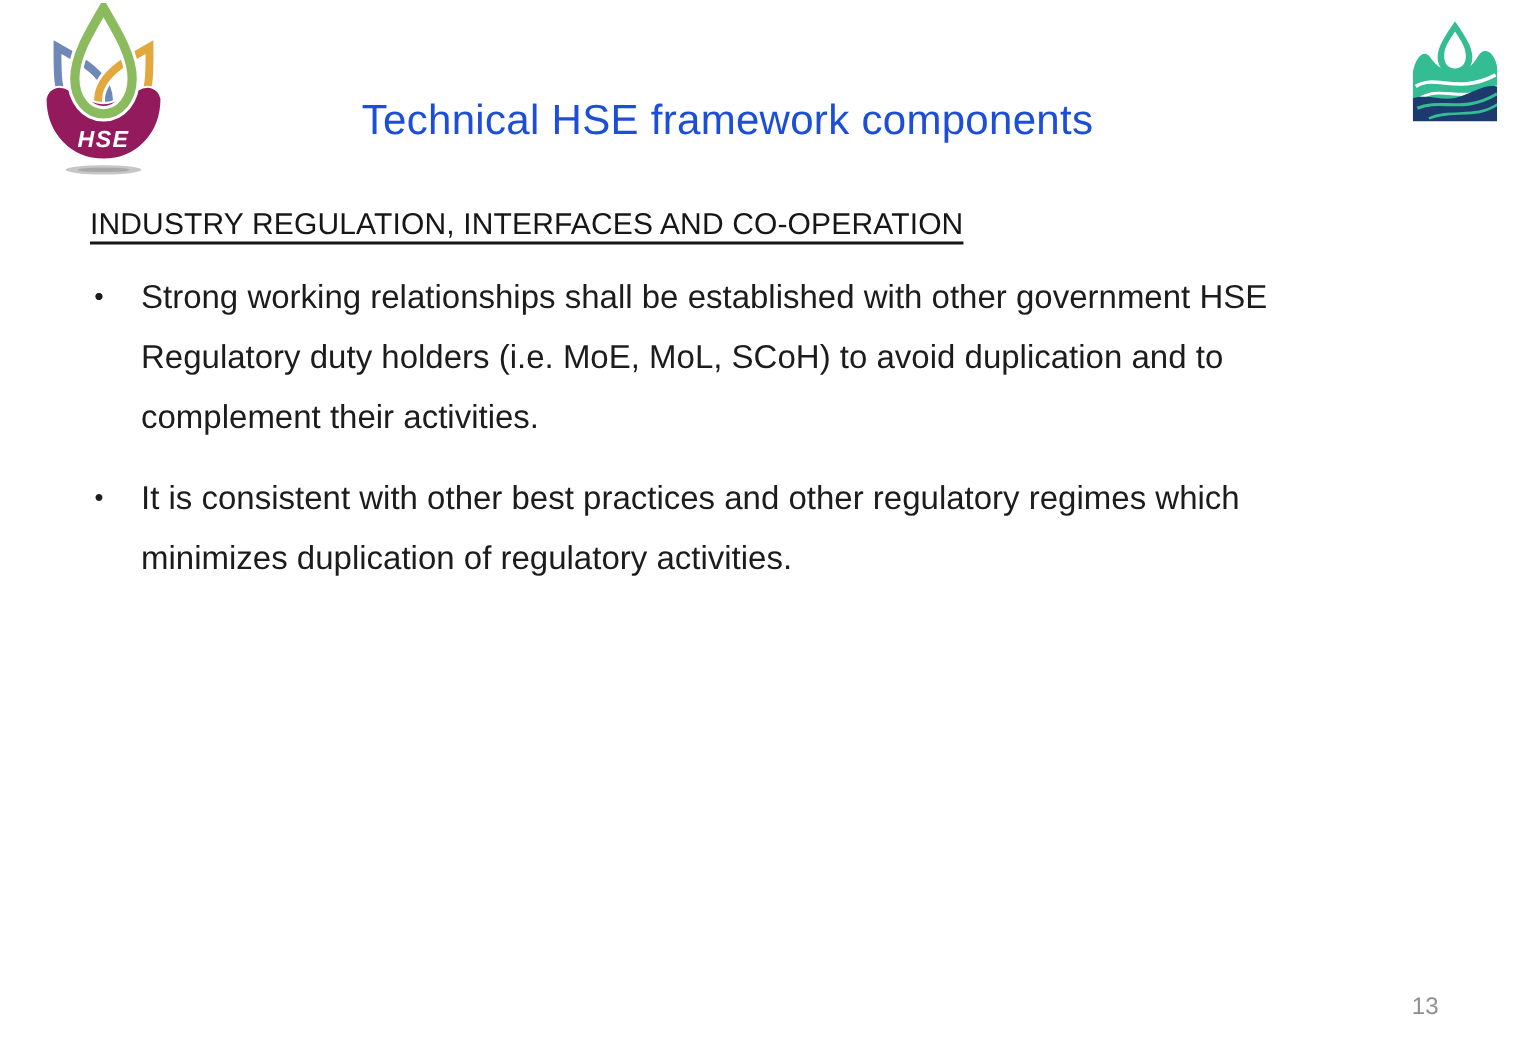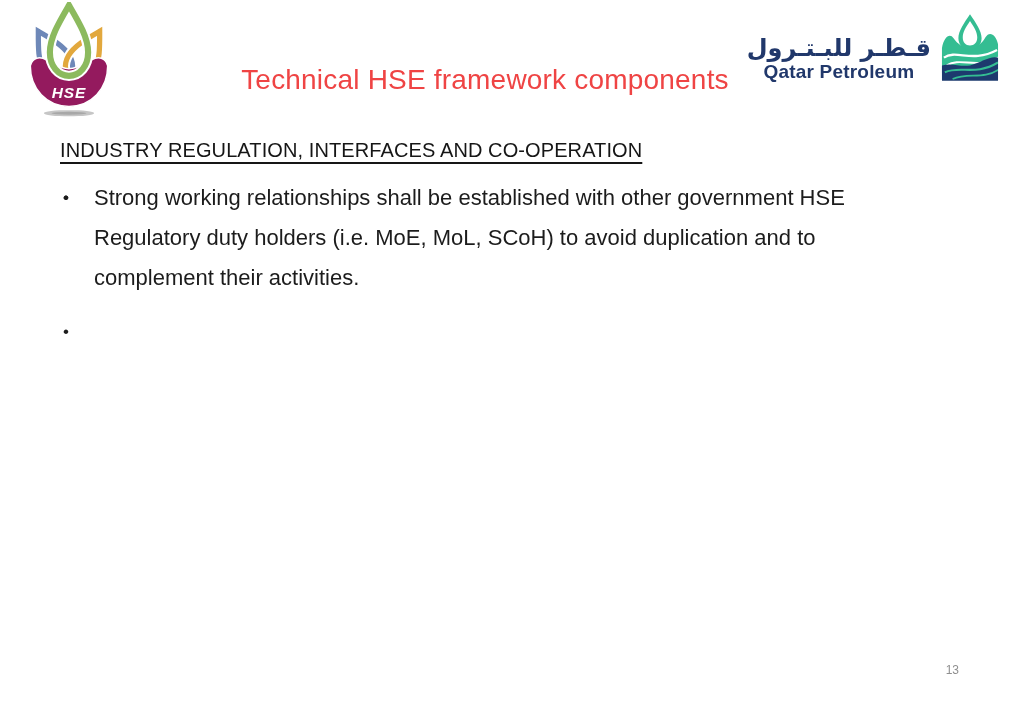--- a/index.html
+++ b/index.html
@@ -9,21 +9,21 @@
     background:#ffffff;
     font-family:"Liberation Sans",sans-serif;
     overflow:hidden;
     margin:0 auto;
   }
   
   .hse-logo{position:absolute;left:20px;top:2px;width:98px;height:118px;}
   .slide-title{
     position:absolute;left:0;top:64px;width:970px;
     text-align:center;
-    font-size:28px;color:#ef4444;letter-spacing:0.2px;
+    font-size:28px;color:#1d4ed8;letter-spacing:0.2px;
     white-space:nowrap;
   }
   .qp-brand{
     position:absolute;top:9px;right:24px;
     display:flex;align-items:flex-end;gap:10px;height:74px;
   }
   .qp-wordmark{display:flex;flex-direction:column;align-items:center;padding-bottom:1px;}
   .qp-arabic{
     font-family:"DejaVu Sans",sans-serif;
     font-size:24px;font-weight:bold;color:#21386b;
@@ -53,21 +53,21 @@
     font-size:22px;line-height:40px;color:#1c1c1c;
     margin-bottom:14px;
   }
   .bullet-dot{
     position:absolute;left:3px;top:0;
     font-size:17px;line-height:40px;color:#1c1c1c;
   }
   
   .page-num{
     position:absolute;right:64px;top:663px;
-    font-size:12px;color:#8f8f8f;
+    font-size:16px;color:#8f8f8f;
   }
 </style>
 </head>
 <body>
 
 <div class="slide">
 
   <svg class="hse-logo" viewBox="0 0 100 122" aria-hidden="true">
     <defs>
       <path id="drop" d="M0,-30 C7,-18 13,-8 13,2 C13,11.5 7.3,18 0,18 C-7.3,18 -13,11.5 -13,2 C-13,-8 -7,-18 0,-30 Z"></path>
@@ -90,24 +90,20 @@
     <g transform="translate(50,49) scale(1.52)" fill="none">
       <use href="#drop" stroke="#ffffff" stroke-width="7"></use>
       <use href="#drop" stroke="#8cba5e" stroke-width="4.2"></use>
     </g>
     <text x="50" y="99" text-anchor="middle" fill="#ffffff" font-family="Liberation Sans, sans-serif" font-size="16" font-style="italic" font-weight="bold" letter-spacing="1">HSE</text>
   </svg>
 
   <div class="slide-title">Technical HSE framework components</div>
 
   <div class="qp-brand">
-    <div class="qp-wordmark">
-      <div class="qp-arabic">قـطـر للبـتـرول</div>
-      <div class="qp-english">Qatar Petroleum</div>
-    </div>
     <svg class="qp-mark" viewBox="0 0 60 72" aria-hidden="true">
       <defs>
         <clipPath id="basinClip">
           <path d="M1,62 L1,36 C3,25 9,20 13,26 C17,32 23,36 30,36 C37,36 42,32 46,25 C50,18 57,22 59,32 L59,62 Z"></path>
         </clipPath>
         <clipPath id="navyClip">
           <path d="M1,54 C12,51 20,56 30,54 C42,51 50,44 59,46 L59,70 L1,70 Z"></path>
         </clipPath>
       </defs>
 
@@ -133,19 +129,20 @@
     <ul class="bullets">
       <li>
         <span class="bullet-dot">•</span>
       </li>
       <li>
         <span class="bullet-dot">•</span>
         <span>Strong working relationships shall be established with other government HSE Regulatory duty holders (i.e. MoE, MoL, SCoH) to avoid duplication and to complement their activities.</span>
       </li>
       <li>
         <span class="bullet-dot">•</span>
+        <span>It is consistent with other best practices and other regulatory regimes which minimizes duplication of regulatory activities.</span>
       </li>
     </ul>
   </div>
 
   <div class="page-num">13</div>
 
 </div>
 
 </body></html>

